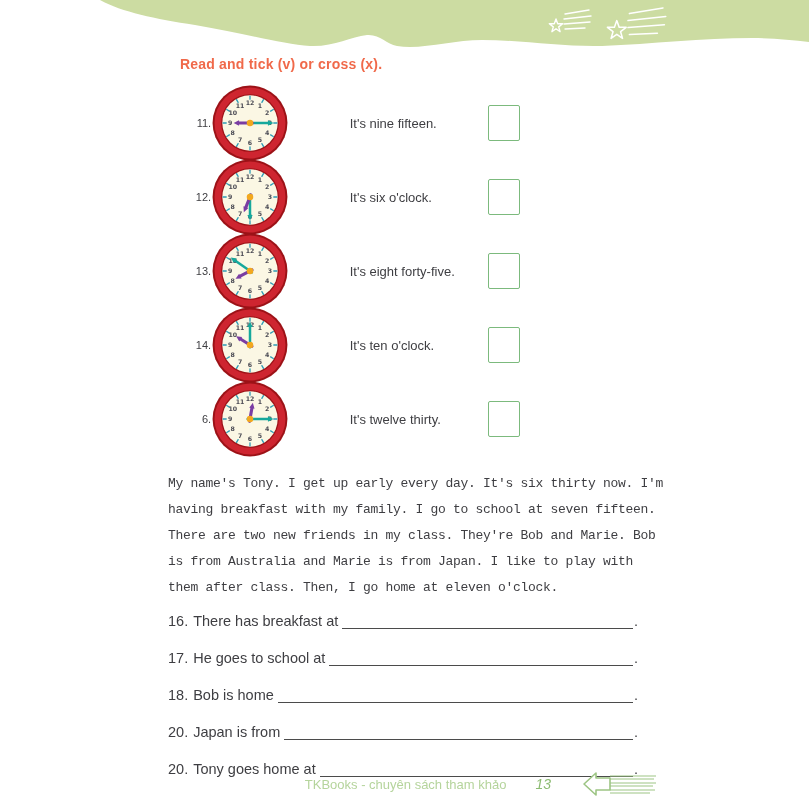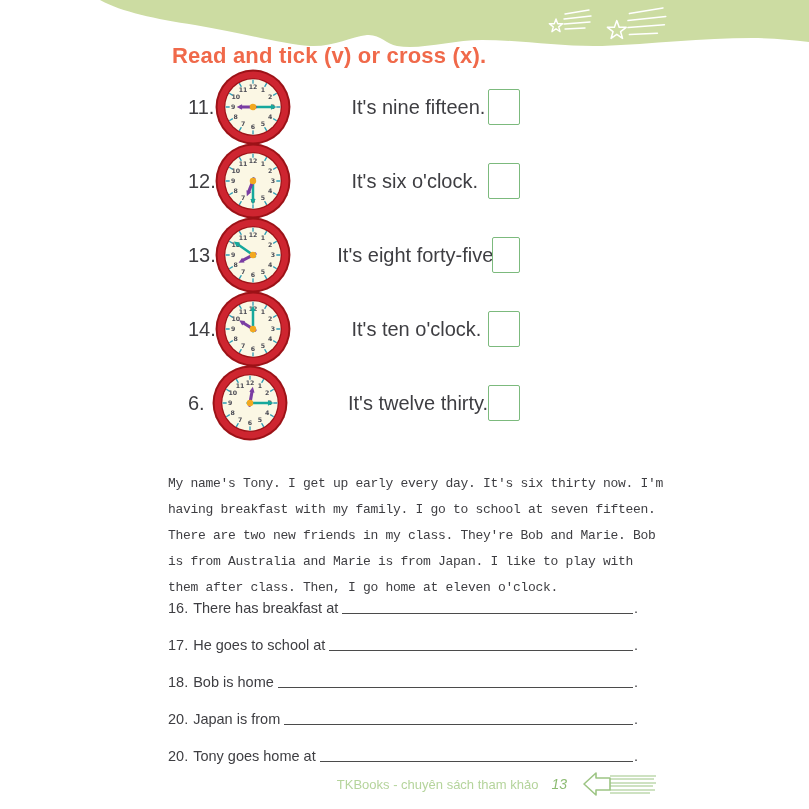--- a/index.html
+++ b/index.html
@@ -4,46 +4,46 @@
 <style>
   html,body{margin:0;padding:0;}
   body{font-family:"Liberation Sans","DejaVu Sans",sans-serif;background:#ffffff;}
   .page{position:relative;width:809px;height:809px;background:#ffffff;overflow:hidden;}
 
   
   .header-wave{position:absolute;top:0;left:0;}
 
   
   .tick-section{position:absolute;left:168px;top:42px;width:352px;}
-  .sec-title{font-size:22px;line-height:20px;margin:4px;font-weight:800;
+  .sec-title{font-size:14px;line-height:20px;margin:12px;font-weight:800;
              color:var(--accent-orange);letter-spacing:.2px;}
   .tick-rows{margin-top:0;}
   .tick-row{display:flex;align-items:center;height:74px;}
-  .tick-num{width:46px;box-sizing:border-box;padding-left:20px;font-size:20px;color:var(--text-dark);}
+  .tick-num{width:46px;box-sizing:border-box;padding-left:20px;font-size:11px;color:var(--text-dark);text-align:right;}
   .clock-wrap{width:114px;}
   .clock-wrap svg{display:block;}
-  .tick-sentence{width:155px;font-size:20px;color:var(--text-dark);white-space:nowrap;margin-left:37px;}
+  .tick-sentence{width:155px;font-size:13px;color:var(--text-dark);white-space:nowrap;margin-left:37px;}
   .tick-checkbox{width:36px;height:36px;box-sizing:border-box;background:#fff;
                  border:1.5px solid var(--checkbox-green);border-radius:2px;cursor:pointer;}
 
   
   .complete-section{position:absolute;left:168px;top:462px;width:500px;}
   .passage{margin:9px 0 0 0;font-size:13px;letter-spacing:-0.3px;line-height:26px;
            color:var(--text-dark);width:500px;font-family:Liberation Mono, monospace;}
   .questions{position:absolute;left:168px;top:592px;width:470px;}
-  .q-row{display:flex;align-items:flex-start;height:37px;padding-top:8px;box-sizing:border-box;
+  .q-row{display:flex;align-items:flex-end;height:37px;padding-top:8px;box-sizing:border-box;
          font-size:14.5px;color:var(--text-dark);}
   .q-num{margin-right:5px;}
   .q-text{white-space:nowrap;}
   .q-blank{flex:1;border-bottom:1.4px solid #4b4b4b;height:13px;margin-left:4px;cursor:text;}
   .q-dot{margin-left:1px;}
 
   
   .page-footer{position:absolute;top:770px;left:0;width:658px;display:flex;
-               justify-content:flex-end;align-items:center;gap:13px;}
+               justify-content:flex-end;align-items:center;gap:29px;}
   .footer-brand{font-size:13px;color:var(--footer-green);}
   .footer-page-num{font-size:14px;font-weight:normal;font-style:italic;color:var(--page-num-green);}
 </style>
 </head>
 <body>
 
 <div class="page">
 
   <svg class="header-wave" width="809" height="58" viewBox="0 0 809 58">
     <path id="wave-shape" d="M100,0

